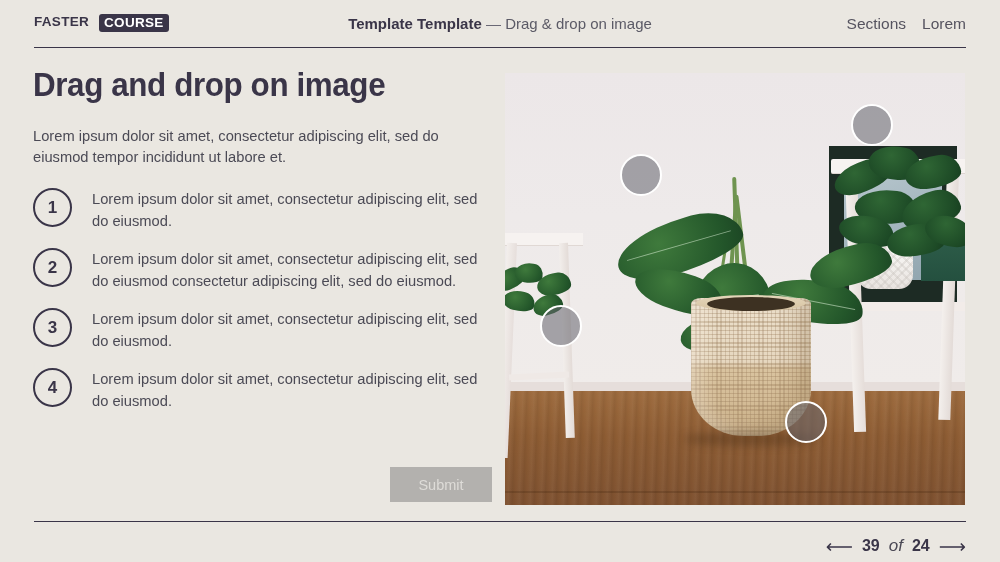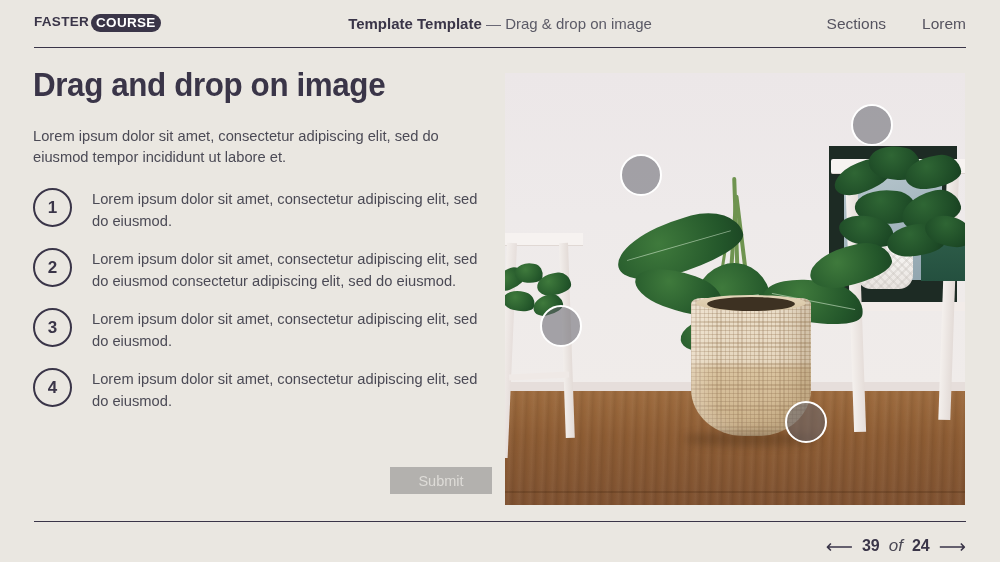--- a/index.html
+++ b/index.html
@@ -41,23 +41,23 @@
     letter-spacing: 0.3px;
     color: #3a3548;
     font-family: "Liberation Sans", sans-serif;
   }
   .logo-course {
     font-size: 13.5px;
     font-weight: bold;
     letter-spacing: 0.3px;
     color: #ffffff;
     background: #3a3548;
-    border-radius: 9px;
+    border-radius: 3px;
     padding: 2px 5px 3px 5px;
-    margin-left: 2px;
+    margin-left: 10px;
     line-height: 1;
   }
   .header-title {
     position: absolute;
     left: 0;
     right: 0;
     text-align: center;
     font-size: 15px;
     color: #5b5a66;
     pointer-events: none;
@@ -65,21 +65,21 @@
   .header-title .ht-bold {
     font-weight: bold;
     color: #3a3548;
   }
   .header-title .ht-dash {
     color: #6a6875;
   }
   .header-nav {
     display: flex;
     align-items: flex-end;
-    gap: 36px;
+    gap: 16px;
     flex: 0 0 auto;
     position: relative;
     z-index: 2;
   }
   .header-nav a {
     font-size: 15.5px;
     color: #55535f;
     text-decoration: none;
   }
 
@@ -140,21 +140,21 @@
     line-height: 21.5px;
     color: #4b4a55;
     padding-top: 3px;
   }
 
   .submit-btn {
     position: absolute;
     left: 390px;
     top: 467px;
     width: 102px;
-    height: 27px;
+    height: 35px;
     background: #b3b1ae;
     color: #dedcd8;
     border: none;
     font-size: 14.5px;
     font-family: "Liberation Sans", sans-serif;
     cursor: default;
   }
 
   
   .image-panel {

